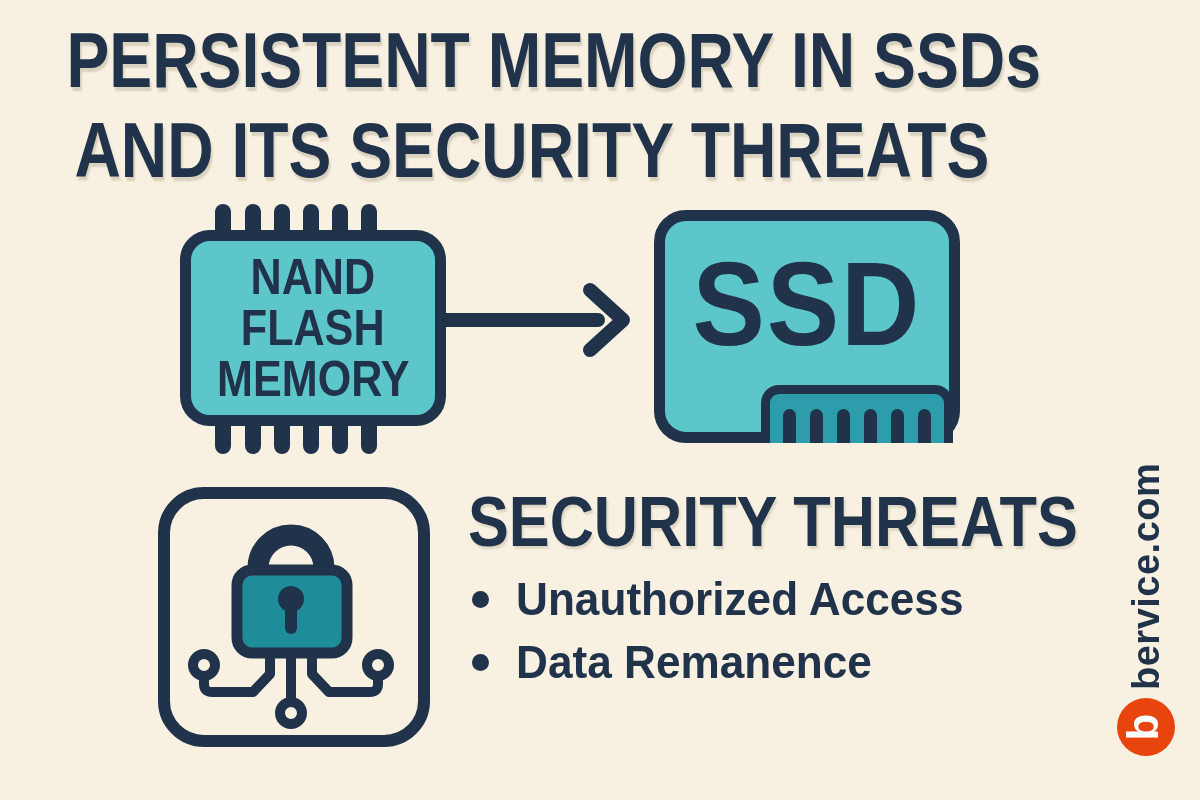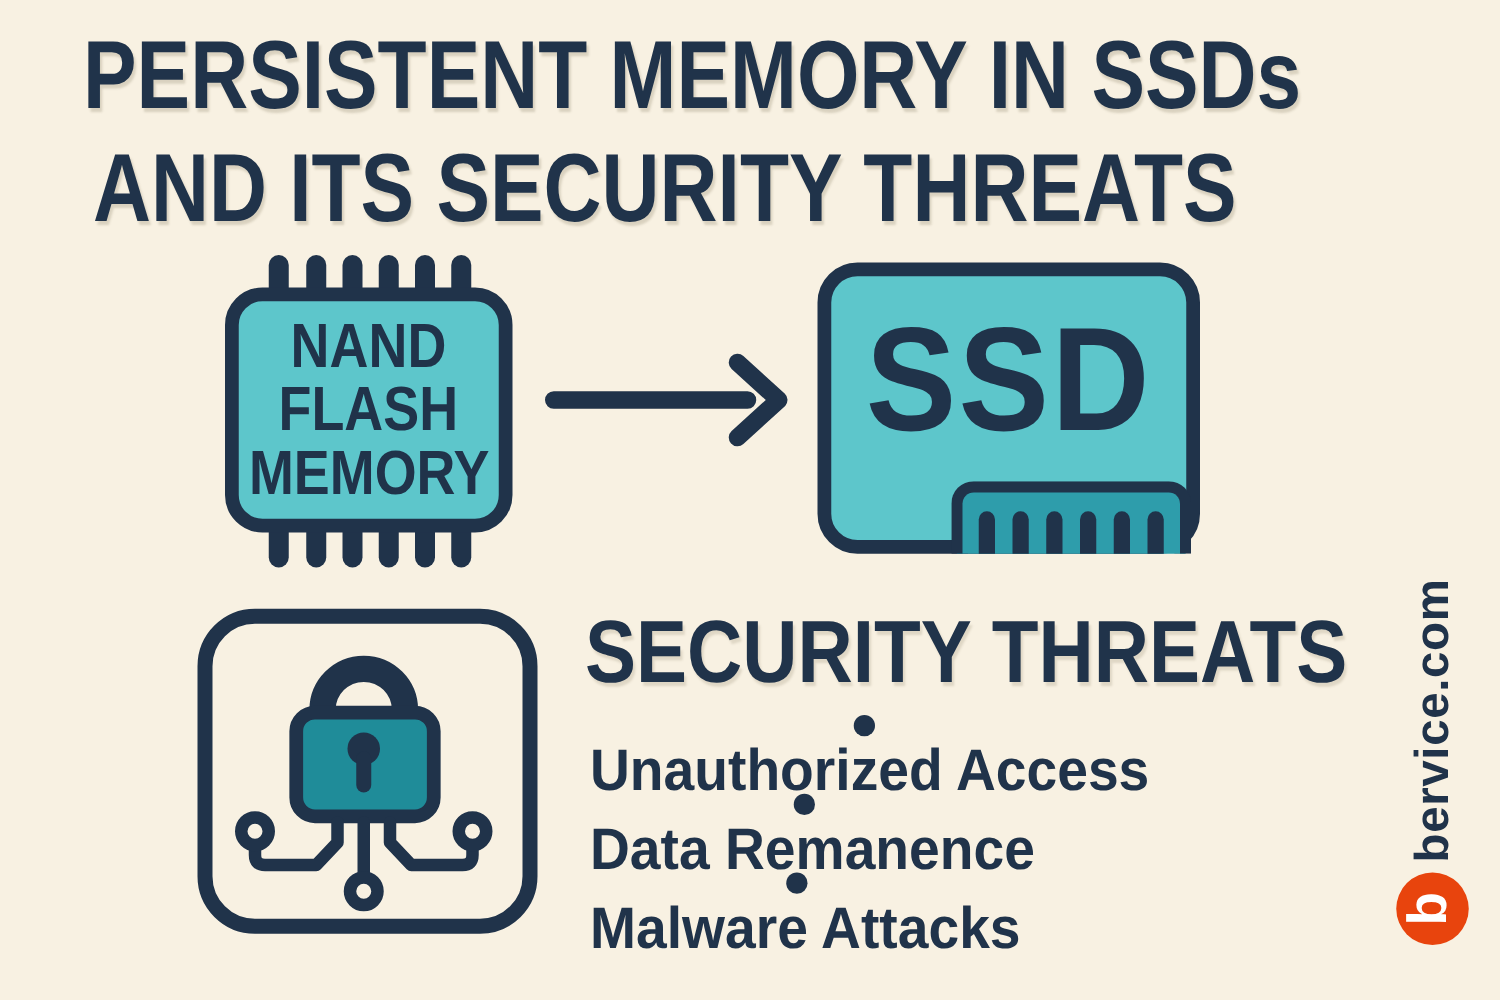--- a/index.html
+++ b/index.html
@@ -31,21 +31,21 @@
     transform:scale(0.88,1.06);transform-origin:center top;
     white-space:nowrap;
   }
   .title .line2{margin-top:4px;}
 
   
   .chip-pin{
     position:absolute;width:16px;background:var(--navy);border-radius:8px;
   }
   .chip-body{
-    position:absolute;left:180px;top:230px;width:230px;height:196px;
+    position:absolute;left:180px;top:230px;width:266px;height:196px;
     background:var(--teal);border:11px solid var(--navy);border-radius:30px;
     display:flex;flex-direction:column;align-items:center;justify-content:center;
     z-index:2;
   }
   .chip-line{
     color:var(--navy);font-weight:700;font-size:49px;line-height:51px;
     transform:scale(0.88,1.02);transform-origin:center;white-space:nowrap;
   }
 
   
@@ -76,21 +76,21 @@
 
   
   .threats-heading{
     position:absolute;left:468px;top:486px;
     color:var(--navy);font-weight:700;font-size:68px;line-height:68px;
     transform:scale(0.90,1.04);transform-origin:left top;white-space:nowrap;
     text-shadow:2px 3px 2px rgba(80,64,35,0.15);
   }
   .threat-item{
     position:absolute;left:472px;display:flex;align-items:center;
-    color:var(--navy);font-weight:700;font-size:46px;white-space:nowrap;flex-direction:column;
+    color:var(--navy);font-weight:700;font-size:46px;white-space:nowrap;
   }
   .threat-bullet{
     width:17px;height:17px;border-radius:50%;background:var(--navy);
     margin-right:27px;flex:none;
   }
   .threat-text{display:inline-block;transform:scale(0.96,1.02);transform-origin:left center;}
 
   
   .watermark{
     position:absolute;left:1006px;top:587px;width:280px;height:58px;
@@ -183,24 +183,20 @@
   <div class="threats-heading">SECURITY THREATS</div>
 
   <div class="threat-item" style="top:572px;">
     <span class="threat-bullet"></span>
     <span class="threat-text">Unauthorized Access</span>
   </div>
   <div class="threat-item" style="top:635px;">
     <span class="threat-bullet"></span>
     <span class="threat-text">Data Remanence</span>
   </div>
-  <div class="threat-item" style="top:698px;">
-    <span class="threat-bullet"></span>
-    <span class="threat-text">Malware Attacks</span>
-  </div>
 
   <div class="watermark">
     <div class="wm-logo">
       <span class="wm-logo-letter">b</span>
     </div>
     <span class="wm-site">bervice.com</span>
   </div>
 
 </div>
 

